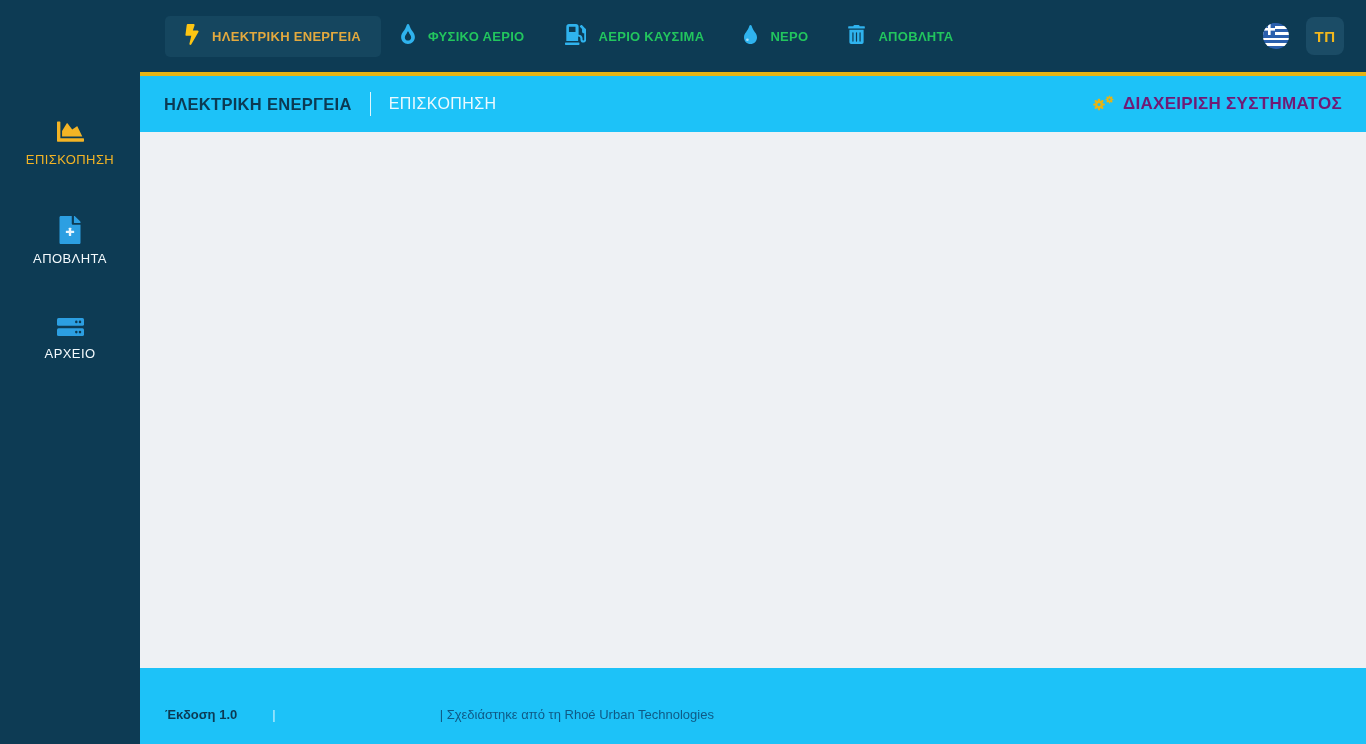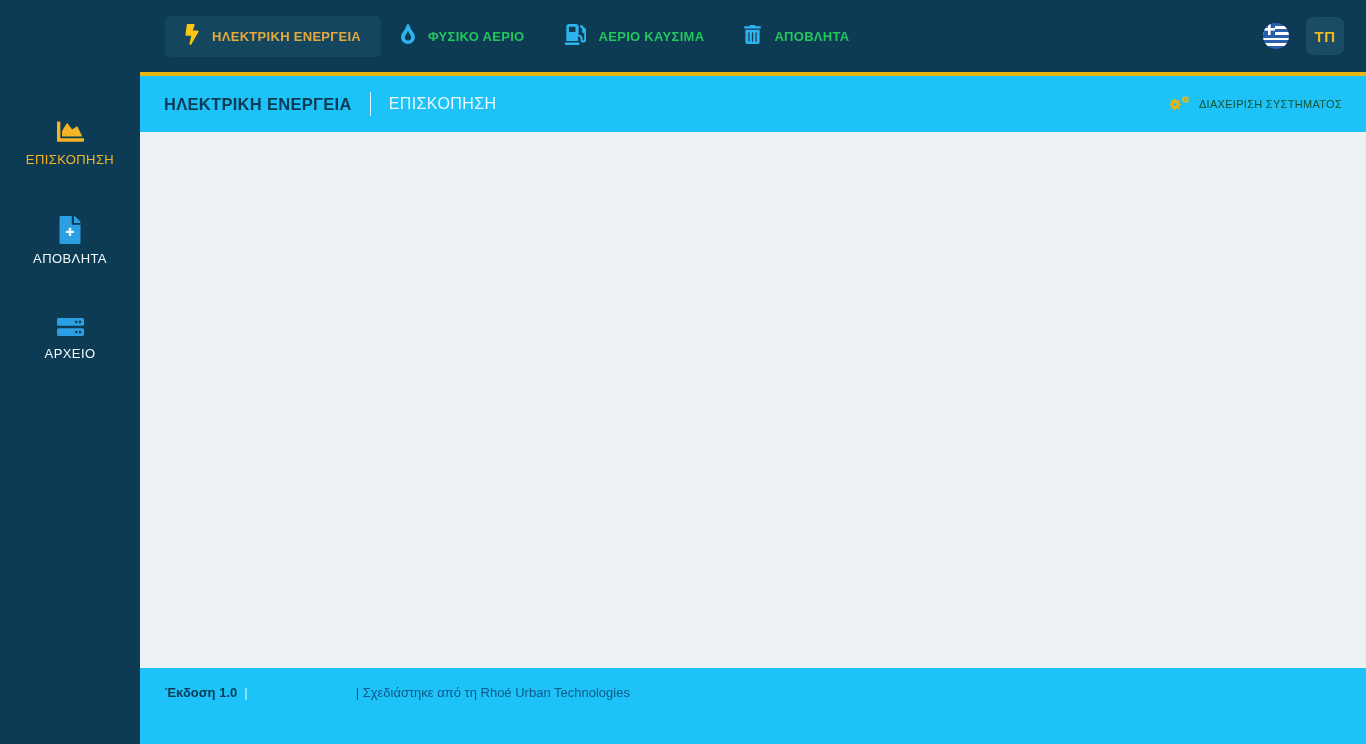--- a/index.html
+++ b/index.html
@@ -65,31 +65,31 @@
   .gold-line{position:absolute;left:140px;top:72px;width:1226px;height:4px;background:#e7b414}
   .page-header{
     position:absolute;left:140px;top:76px;width:1226px;height:56px;
     background:#1dc2f8;display:flex;align-items:center;
     padding:0 24px;box-sizing:border-box;
   }
   .ph-title{font-size:16.5px;font-weight:700;color:#0c3a53;letter-spacing:.3px}
   .ph-div{width:1px;height:24px;background:rgba(255,255,255,.85);margin:0 18px}
   .ph-sub{font-size:16px;color:#ecf9fe;letter-spacing:.4px}
   .ph-right{margin-left:auto;display:flex;align-items:center;gap:8px;cursor:pointer}
-  .ph-right .albl{font-size:11px;font-weight:400;color:#14532d;letter-spacing:.3px}
+  .ph-right .albl{font-size:17px;font-weight:700;color:#701a75;letter-spacing:.3px}
   
   .content{
     position:absolute;left:140px;top:132px;width:1226px;height:536px;
     background:#eef1f4;
   }
   
   .footer{
     position:absolute;left:140px;top:668px;width:1226px;height:76px;
     background:#1dc2f8;box-sizing:border-box;
-    padding:17px 0 0 25px;display:flex;align-items:flex-start;
+    padding:17px 0 0 25px;display:flex;align-items:center;gap:28px;
   }
   .f-version{font-size:13px;font-weight:700;color:#0c3a53}
   .f-pipe{font-size:13px;color:rgba(255,255,255,.8);margin-left:7px}
   .f-spacer{width:108px}
   .f-credit{font-size:13px;color:#0f5a86}
 </style>
 </head>
 <body>
 
 <nav class="sidebar">
@@ -149,20 +149,29 @@
       </span>
       <span class="tlbl">ΦΥΣΙΚΟ ΑΕΡΙΟ</span>
     </div>
     <div class="tab">
       <span>
         <svg width="21" height="21" viewBox="0 0 512 512">
             <path fill="#2fb3ee" d="M336 448H16c-8.8 0-16 7.2-16 16v32c0 8.8 7.2 16 16 16h320c8.8 0 16-7.2 16-16v-32c0-8.8-7.2-16-16-16zm157.2-340.7l-81-81c-6.2-6.2-16.4-6.2-22.6 0l-22.6 22.6c-6.2 6.2-6.2 16.4 0 22.6L416 120.2V180c0 28.2 23.3 51.2 52 47.9v153.3c0 11-9 20-20 20s-20-9-20-20v-32c0-49.6-40.4-90-90-90h-6V64c0-35.3-28.7-64-64-64H96C60.7 0 32 28.7 32 64v352h288V304h6c27.6 0 50 22.4 50 50v27.3c0 36.5 26.3 68.3 62.6 72.3 41.8 4.6 77.4-28 77.4-69.6V152c0-16.9-6.7-33.2-18.8-45.2-.5-.4-1.2-.9-2-1.5zM256 192H96V64h160v128z"></path>
           </svg>
       </span>
       <span class="tlbl">ΑΕΡΙΟ ΚΑΥΣΙΜΑ</span>
+    </div>
+    <div class="tab">
+      <span>
+        <svg width="13" height="19" viewBox="0 0 352 512">
+            <path fill="#2fb3ee" d="M205.22 22.09c-7.94-28.78-49.44-30.12-58.44 0C100.01 179.85 0 222.72 0 333.91 0 432.35 78.72 512 176 512s176-79.65 176-178.09c0-111.75-99.79-153.34-146.78-311.82z"></path>
+            <circle cx="92" cy="398" r="36" fill="#bfe9fb" opacity=".85"></circle>
+          </svg>
+      </span>
+      <span class="tlbl">ΝΕΡΟ</span>
     </div>
     <div class="tab">
       <span>
         <svg width="17" height="19" viewBox="0 0 448 512">
             <path fill="#2fb3ee" d="M32 464a48 48 0 0 0 48 48h288a48 48 0 0 0 48-48V128H32zm272-256a16 16 0 0 1 32 0v224a16 16 0 0 1-32 0zm-96 0a16 16 0 0 1 32 0v224a16 16 0 0 1-32 0zm-96 0a16 16 0 0 1 32 0v224a16 16 0 0 1-32 0zM432 32H312l-9.4-18.7A24 24 0 0 0 281.1 0H166.8a23.72 23.72 0 0 0-21.4 13.3L136 32H16A16 16 0 0 0 0 48v32a16 16 0 0 0 16 16h416a16 16 0 0 0 16-16V48a16 16 0 0 0-16-16z"></path>
           </svg>
       </span>
       <span class="tlbl">ΑΠΟΒΛΗΤΑ</span>
     </div>
   </div>

